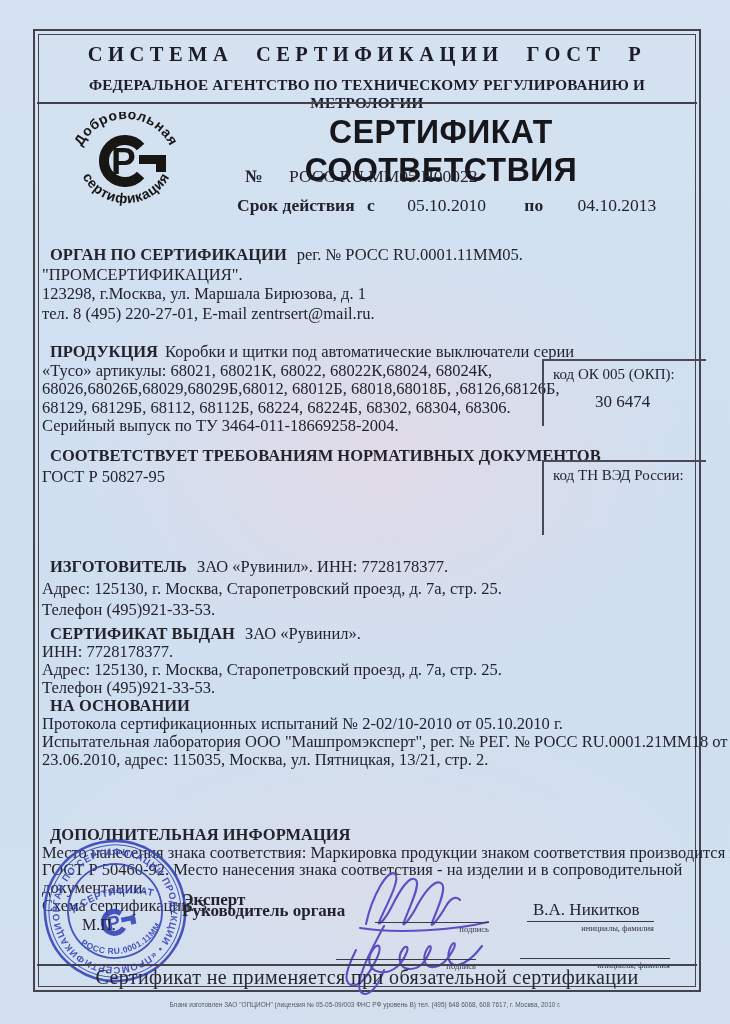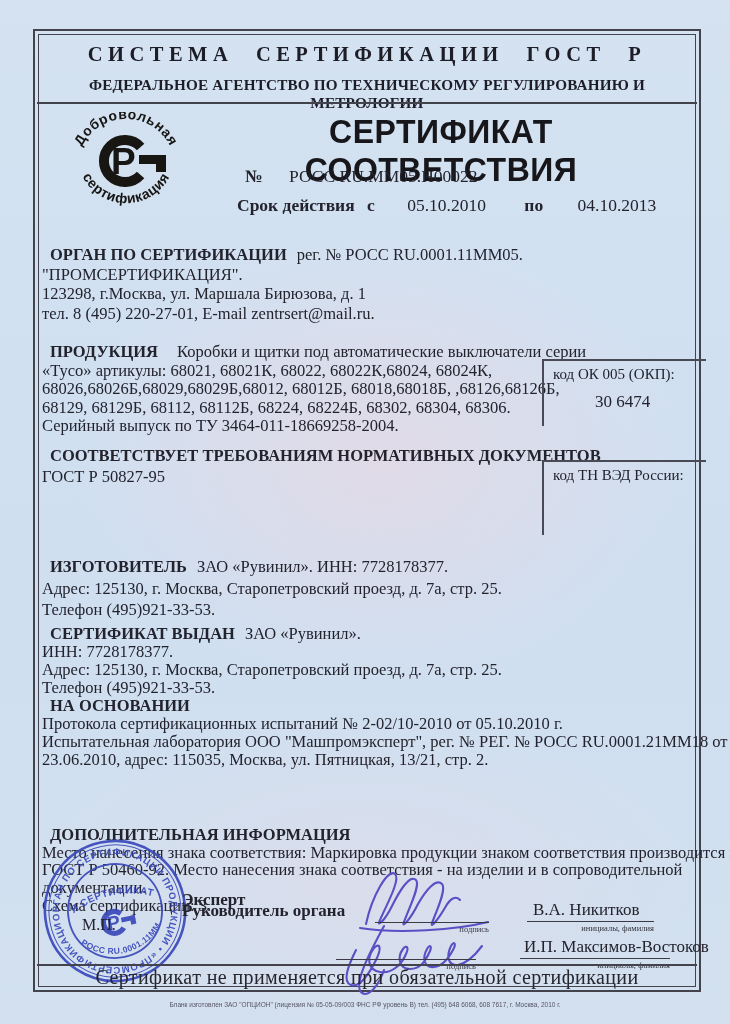--- a/index.html
+++ b/index.html
@@ -103,21 +103,21 @@
 
 
   <div class="sec lh19" style="top:245px;">
     <span class="ln"><span class="b" style="padding-left:8px;">ОРГАН ПО СЕРТИФИКАЦИИ</span><span class="gap">рег. № РОСС RU.0001.11ММ05.</span></span>
     <span class="ln">"ПРОМСЕРТИФИКАЦИЯ".</span>
     <span class="ln">123298, г.Москва, ул. Маршала Бирюзова, д. 1</span>
     <span class="ln">тел. 8 (495) 220-27-01, E-mail zentrsert@mail.ru.</span>
   </div>
 
   <div class="sec lh185" style="top:343px;width:500px;">
-    <span class="ln"><span class="b" style="padding-left:8px;">ПРОДУКЦИЯ</span><span style="margin-left:19px;">Коробки и щитки под автоматические выключатели серии</span></span>
+    <span class="ln"><span class="b" style="padding-left:8px;">ПРОДУКЦИЯ</span><span style="margin-left:7px;">Коробки и щитки под автоматические выключатели серии</span></span>
     <span class="ln">«Тусо» артикулы: 68021, 68021К, 68022, 68022К,68024, 68024К,</span>
     <span class="ln">68026,68026Б,68029,68029Б,68012, 68012Б, 68018,68018Б, ,68126,68126Б,</span>
     <span class="ln">68129, 68129Б, 68112, 68112Б, 68224, 68224Б, 68302, 68304, 68306.</span>
     <span class="ln">Серийный выпуск по ТУ 3464-011-18669258-2004.</span>
   </div>
 
   <div class="codebox" style="top:359px;height:60px;">
     <span>код ОК 005 (ОКП):</span>
     <span class="val">30 6474</span>
   </div>
@@ -200,21 +200,20 @@
 
   <div class="sig-label" style="left:182px;top:890px;">Эксперт</div>
   <svg class="sig-svg" style="left:326px;top:908px;" width="190" height="88" viewBox="0 0 190 88">
     <g fill="none" stroke="#5b4fc5" stroke-width="2.1" stroke-linecap="round">
       <path d="M30,42 C22,58 16,74 25,77 C34,80 44,64 50,52 C56,40 54,34 48,40 C40,50 42,62 54,64 C66,66 76,56 80,46 C83,40 81,36 77,41 C71,49 73,61 84,61 C95,61 100,52 104,43 C106,38 104,36 101,41 C96,50 98,60 108,59 C118,58 124,48 128,40 C130,35 128,33 125,38 C120,48 122,58 132,57 C142,55 150,46 156,38"></path>
       <path d="M58,18 C44,44 26,78 36,85 C44,90 54,74 58,62"></path>
     </g>
   </svg>
   <div class="uline" style="left:336px;top:959px;width:140px;"></div>
   <div class="cap" style="left:336px;top:961px;width:140px;">подпись</div>
-  <div class="sig-name" style="left:524px;top:937px;">И.П. Максимов-Востоков</div>
   <div class="uline" style="left:520px;top:958px;width:150px;"></div>
   <div class="cap" style="left:520px;top:960px;width:150px;">инициалы, фамилия</div>
 
   <div class="foot-rule"></div>
   <div class="foot-text">Сертификат не применяется при обязательной сертификации</div>
   <div class="print-note">Бланк изготовлен ЗАО "ОПЦИОН" (лицензия № 05-05-09/003 ФНС РФ уровень В) тел. (495) 648 6068, 608 7617, г. Москва, 2010 г.</div>
 
 </div>
 
 </body></html>

